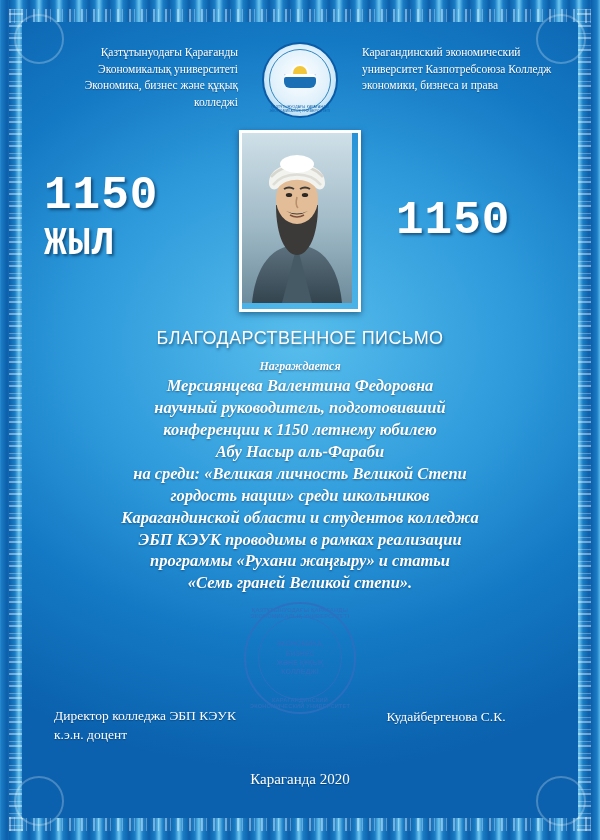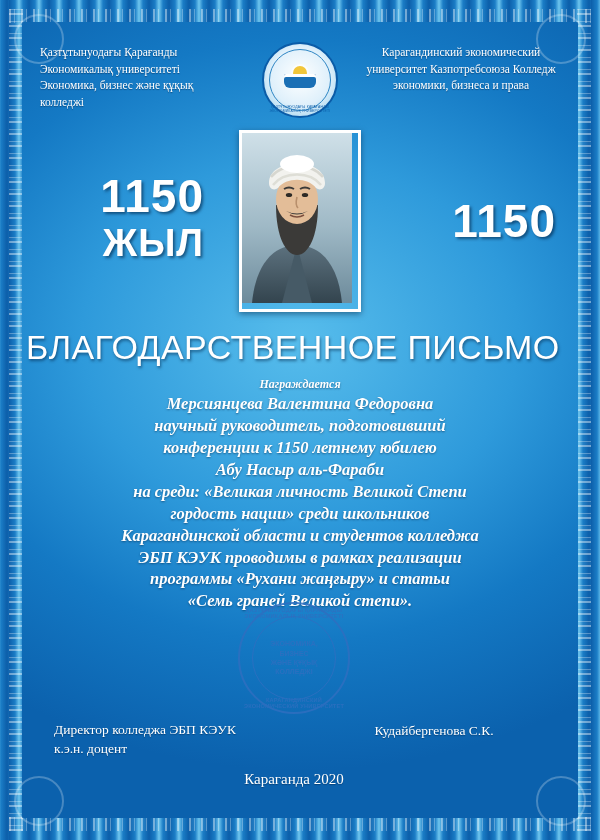--- a/index.html
+++ b/index.html
@@ -94,22 +94,22 @@
     padding: 18px 14px 0 14px;
   }
   .org-block {
     width: 198px;
     color: #ffffff;
     font-size: 11.5px;
     line-height: 1.45;
     font-family: "Liberation Serif", serif;
     text-shadow: 0 1px 1px rgba(0,40,80,0.55);
   }
-  .org-left { text-align: left; font-family: Liberation Serif, serif; }
-  .org-right { text-align: center; font-family: Liberation Serif, serif; }
+  .org-left { text-align: right; font-family: Liberation Serif, serif; }
+  .org-right { text-align: left; font-family: Liberation Serif, serif; }
 
   .emblem {
     width: 72px; height: 72px;
     border-radius: 50%;
     background: radial-gradient(circle at 50% 45%, #ffffff 0%, #dff0fb 55%, #8cc9e8 100%);
     border: 2px solid #0a5ca8;
     position: relative;
     flex: 0 0 auto;
     margin-top: -2px;
   }
@@ -149,23 +149,23 @@
 
   
   .hero {
     display: flex;
     align-items: center;
     justify-content: space-between;
     padding: 8px 18px 0 18px;
     margin-top: 4px;
   }
   .big-num {
-    text-align: right;
-    color: #ffffff;
-    font-family: Liberation Sans, sans-serif;
+    text-align: left;
+    color: #ffffff;
+    font-family: Liberation Mono, monospace;
     font-weight: bold;
     text-shadow: 2px 2px 3px rgba(0,35,70,0.6);
     width: 160px;
   }
   .big-num .num {
     font-size: 46px;
     line-height: 1.0;
     letter-spacing: 1px;
   }
   .big-num .word {
@@ -181,24 +181,24 @@
     box-shadow: 0 2px 6px rgba(0,30,60,0.5);
     background: linear-gradient(180deg, #b8cfdc 0%, #8fae be 40%, #6d8ea0 100%);
     position: relative;
     overflow: hidden;
     flex: 0 0 auto;
   }
   .portrait-frame svg { display: block; }
 
   
   .title {
-    text-align: left;
+    text-align: center;
     color: #ffffff;
     font-family: "Liberation Sans", sans-serif;
-    font-size: 34px;
+    font-size: 18px;
     letter-spacing: 0.4px;
     margin-top: 16px;
     text-shadow: 1px 2px 3px rgba(0,35,70,0.55);
   }
 
   
   .body-text {
     margin-top: 10px;
     padding: 0 26px;
     text-align: center;
@@ -209,21 +209,21 @@
     font-size: 16.5px;
     line-height: 1.33;
     text-shadow: 0 1px 2px rgba(0,35,70,0.5);
   }
   .body-text .line { display: block; }
   .body-text .line.awarded { font-size: 12px; }
 
   
   .footer {
     position: absolute;
-    left: 0; right: 12px;
+    left: 0; right: 0;
     bottom: 26px;
   }
   .sign-row {
     display: flex;
     justify-content: space-between;
     align-items: flex-start;
     padding: 0 28px;
     color: #ffffff;
     font-family: "Liberation Serif", serif;
     font-size: 13.5px;
@@ -231,21 +231,21 @@
     text-shadow: 0 1px 1px rgba(0,35,70,0.5);
   }
   .sign-left { text-align: left; width: 240px; }
   .sign-right { text-align: center; width: 200px; padding-top: 1px; }
 
   .place-date {
     text-align: center;
     color: #ffffff;
     font-family: "Liberation Serif", serif;
     font-size: 15px;
-    margin-top: 12px;
+    margin-top: 26px;
     text-shadow: 0 1px 1px rgba(0,35,70,0.5);
   }
 
   
   .stamp {
     position: absolute;
     left: 50%;
     bottom: 74px;
     transform: translateX(-50%);
     width: 112px; height: 112px;

